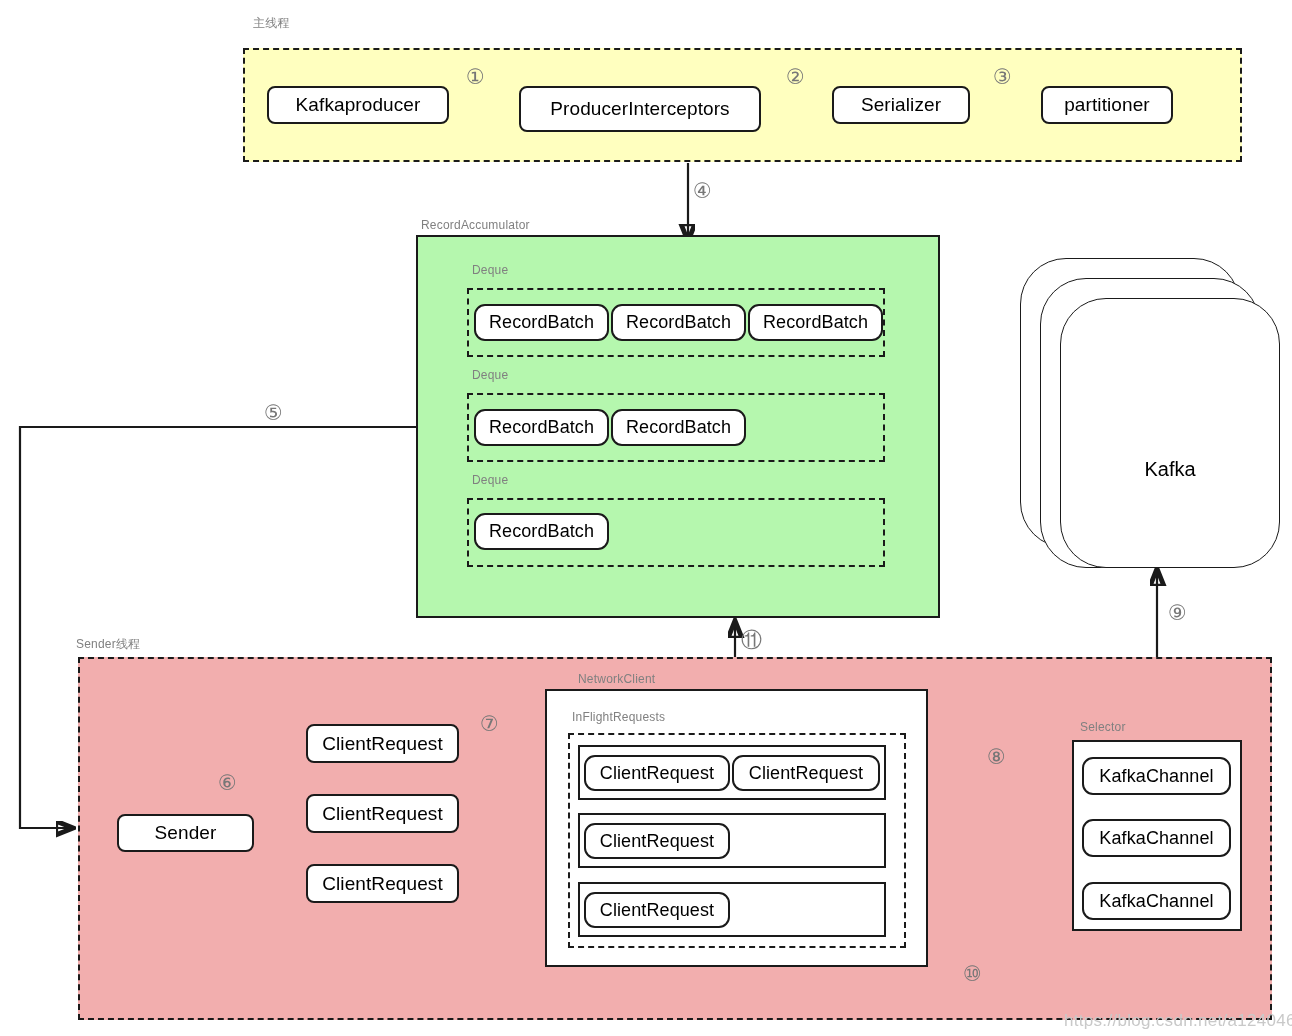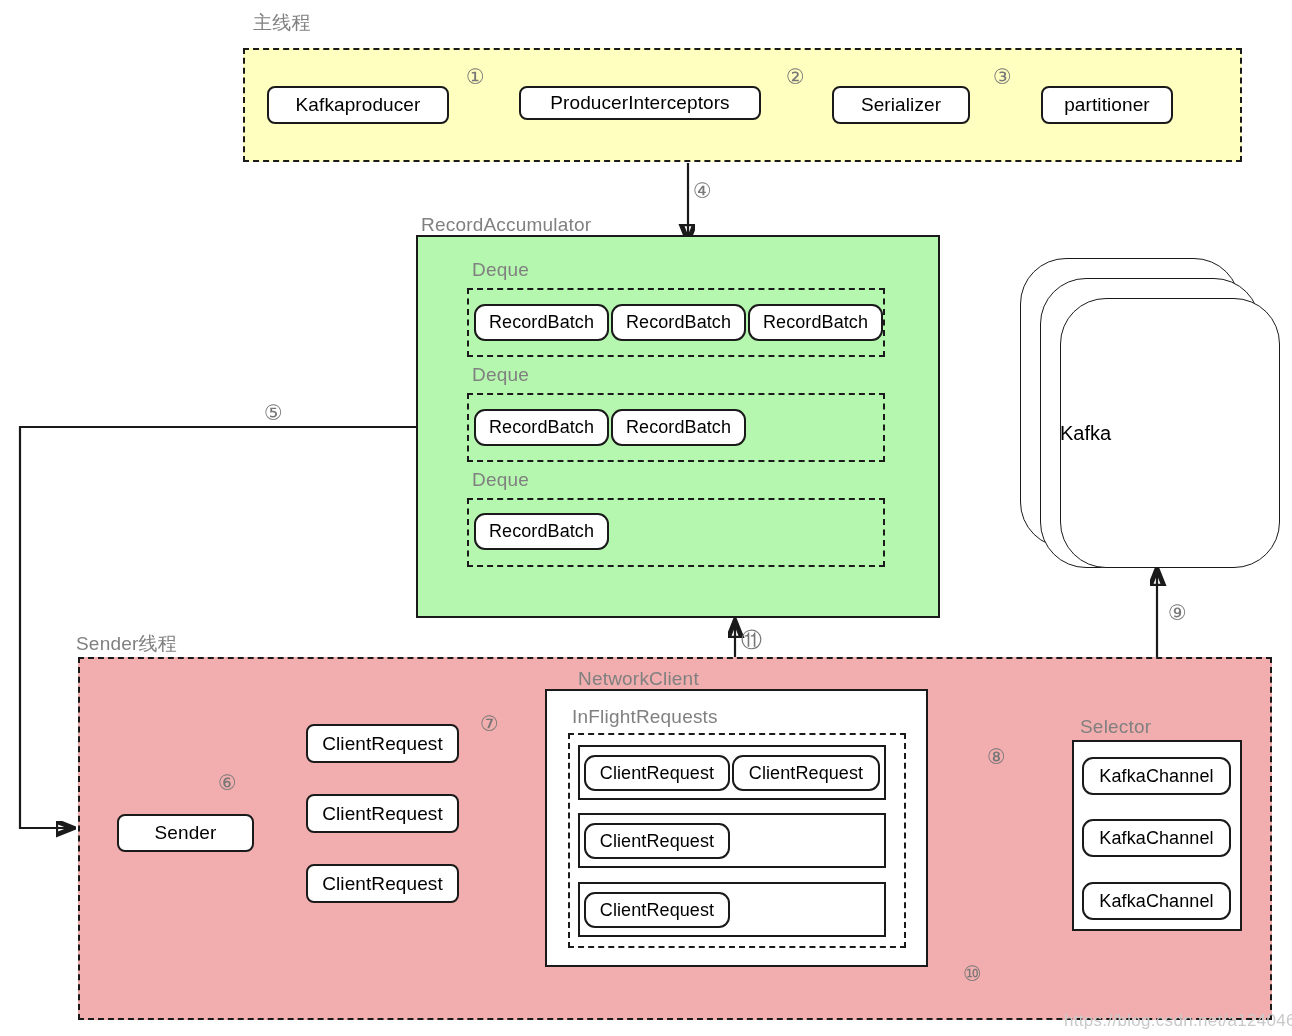--- a/index.html
+++ b/index.html
@@ -16,21 +16,21 @@
     width: 1292px;
     height: 1036px;
     background: #ffffff;
     overflow: hidden;
   }
   .abs { position: absolute; box-sizing: border-box; }
 
   
   .grp-label {
     color: #808080;
-    font-size: 19px;
+    font-size: 12px;
     line-height: 22px;
     white-space: nowrap;
     letter-spacing: .2px;
   }
 
   
   .region {
     border: 2px dashed #1a1a1a;
   }
   .region-main   { background: #ffffbf; }
@@ -77,20 +77,22 @@
 
   
   .kcard {
     border: 1.6px solid #1a1a1a;
     background: #ffffff;
     border-radius: 46px;
   }
   .kafka-label {
     font-size: 20px;
     color: #000;
+    text-align: center;
+    margin-top: 36px;
   }
 
   
   .watermark {
     color: #c9c9c9;
     font-size: 17px;
     white-space: nowrap;
     letter-spacing: .3px;
   }
 </style>
@@ -133,21 +135,21 @@
     <line x1="735" y1="689" x2="735" y2="622" marker-end="url(#ah)"></line>
   </svg>
 
   <div class="abs grp-label" style="left:253px; top:12px;">主线程</div>
 
   <div class="abs region region-main" style="left:243px; top:48px; width:999px; height:114px;"></div>
 
   <div class="abs node" style="left:267px; top:86px; width:182px; height:38px;">
     <span>Kafkaproducer</span>
   </div>
-  <div class="abs node" style="left:519px; top:86px; width:242px; height:34px;">
+  <div class="abs node" style="left:519px; top:86px; width:242px; height:46px;">
     <span>ProducerInterceptors</span>
   </div>
   <div class="abs node" style="left:832px; top:86px; width:138px; height:38px;">
     <span>Serializer</span>
   </div>
   <div class="abs node" style="left:1041px; top:86px; width:132px; height:38px;">
     <span>partitioner</span>
   </div>
 
   <div class="abs step" style="left:466px; top:66px;">①</div>

